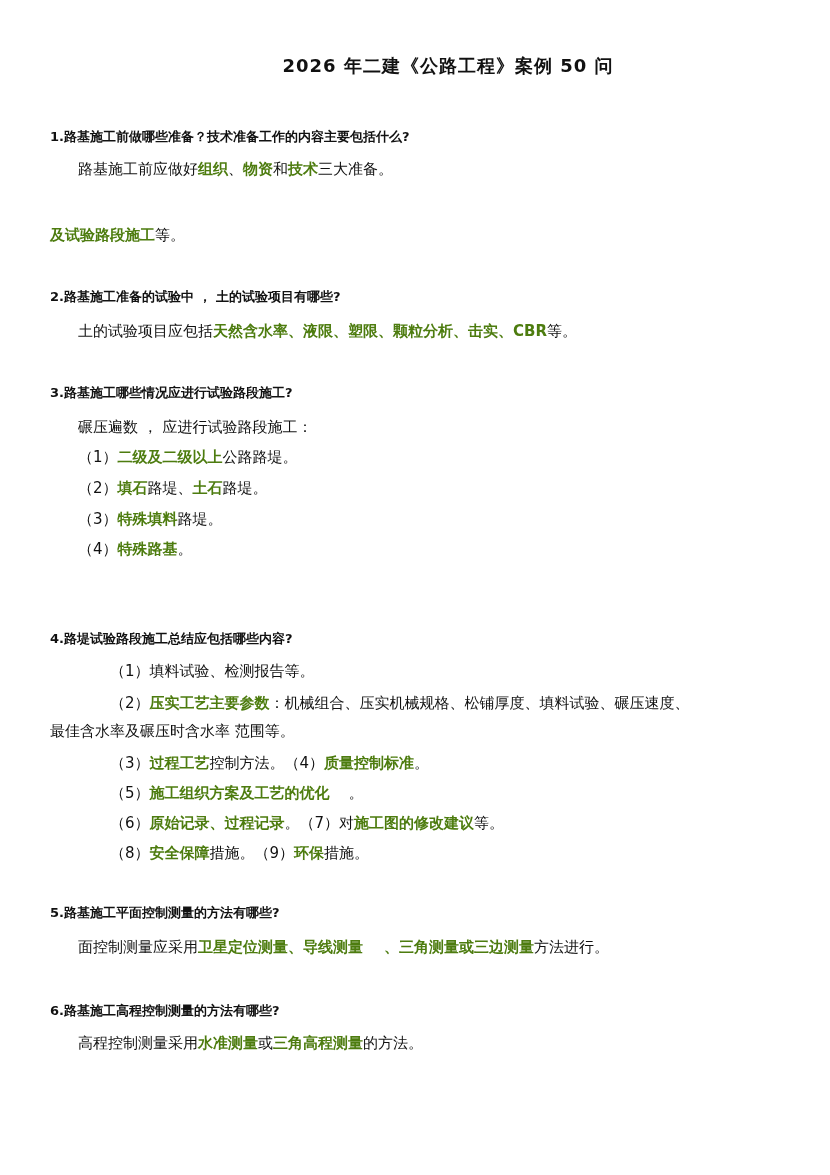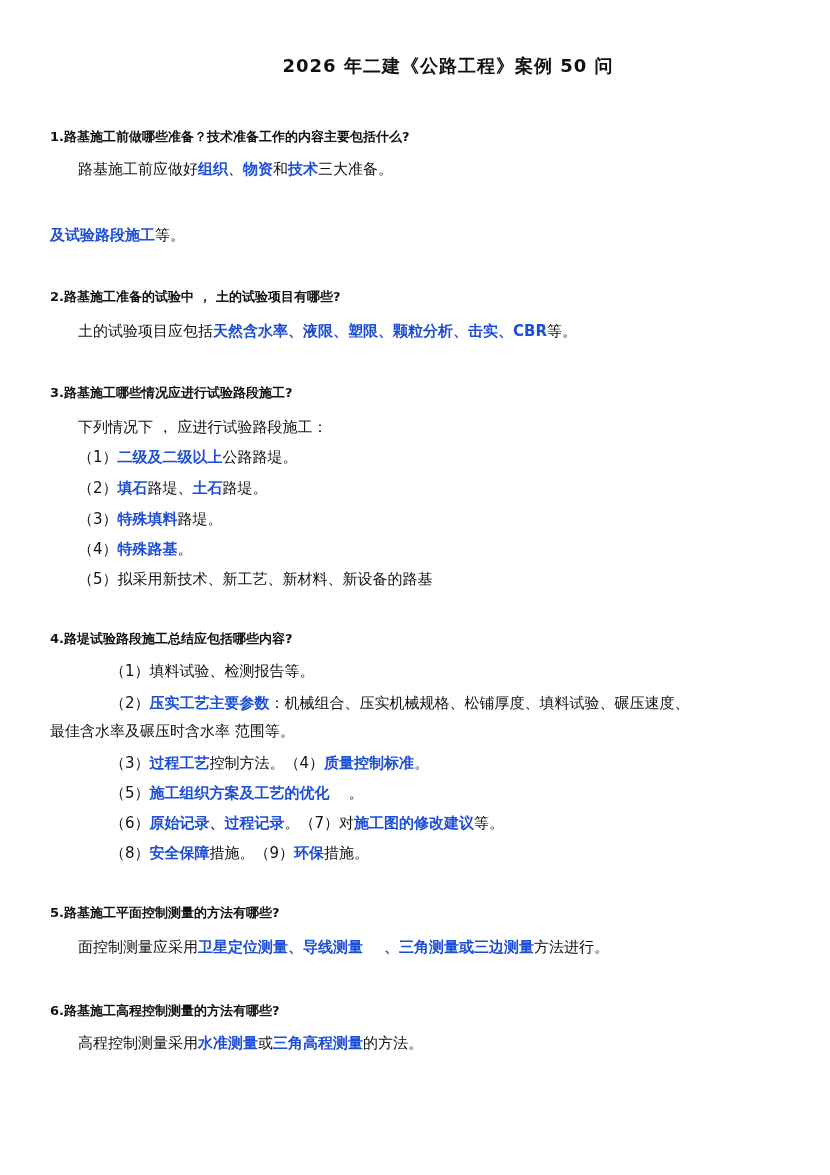--- a/index.html
+++ b/index.html
@@ -13,21 +13,21 @@
     position: absolute; left: 0; width: 830px; top: 54px;
     text-align: center; font-size: 18px; font-weight: bold; letter-spacing: 1px; padding-left: 33px;
   }
   .q {
     position: absolute; left: 50px; font-size: 13px; font-weight: bold;
     white-space: nowrap;
   }
   .line {
     position: absolute; font-size: 15px; white-space: nowrap; line-height: 22px;
   }
-  .r { color: #1d4ed8; font-weight: bold; }
+  .r { color: #4d7c0f; font-weight: bold; }
   .indent1 { left: 78px; }
   .indent2 { left: 88px; margin-left: 22px; }
   .flush { left: 50px; }
 </style>
 </head>
 <body>
 
 <div class="page">
 
   <div class="title">2026 年二建《公路工程》案例 50 问</div>
@@ -39,35 +39,32 @@
   <div class="line flush" style="top:224px">
     <span class="r">及试验路段施工</span><span>等。</span>
   </div>
 
   <div class="q" style="top:288px">2.路基施工准备的试验中 ， 土的试验项目有哪些?</div>
   <div class="line indent1" style="top:320px">
     <span>土的试验项目应包括</span><span class="r">天然含水率、液限、塑限、颗粒分析、击实、CBR</span><span>等。</span>
   </div>
 
   <div class="q" style="top:384px">3.路基施工哪些情况应进行试验路段施工?</div>
-  <div class="line indent1" style="top:416px">下列情况下 ， 应进行试验路段施工：</div>
+  <div class="line indent1" style="top:416px">碾压遍数 ， 应进行试验路段施工：</div>
   <div class="line indent1" style="top:446px">
     <span>（1）</span><span class="r">二级及二级以上</span><span>公路路堤。</span>
   </div>
   <div class="line indent1" style="top:477px">
     <span>（2）</span><span class="r">填石</span><span>路堤、</span><span class="r">土石</span><span>路堤。</span>
   </div>
   <div class="line indent1" style="top:508px">
     <span>（3）</span><span class="r">特殊填料</span><span>路堤。</span>
   </div>
   <div class="line indent1" style="top:538px">
     <span>（4）</span><span class="r">特殊路基</span><span>。</span>
-  </div>
-  <div class="line indent1" style="top:568px">
-    <span>（5）</span><span>拟采用新技术、新工艺、新材料、新设备的路基</span>
   </div>
 
   <div class="q" style="top:630px">4.路堤试验路段施工总结应包括哪些内容?</div>
   <div class="line indent2" style="top:660px">
     <span>（1）</span><span>填料试验、检测报告等。</span>
   </div>
   <div class="line indent2" style="top:692px">
     <span>（2）</span><span class="r">压实工艺主要参数</span><span>：机械组合、压实机械规格、松铺厚度、填料试验、碾压速度、</span>
   </div>
   <div class="line flush" style="top:720px">

